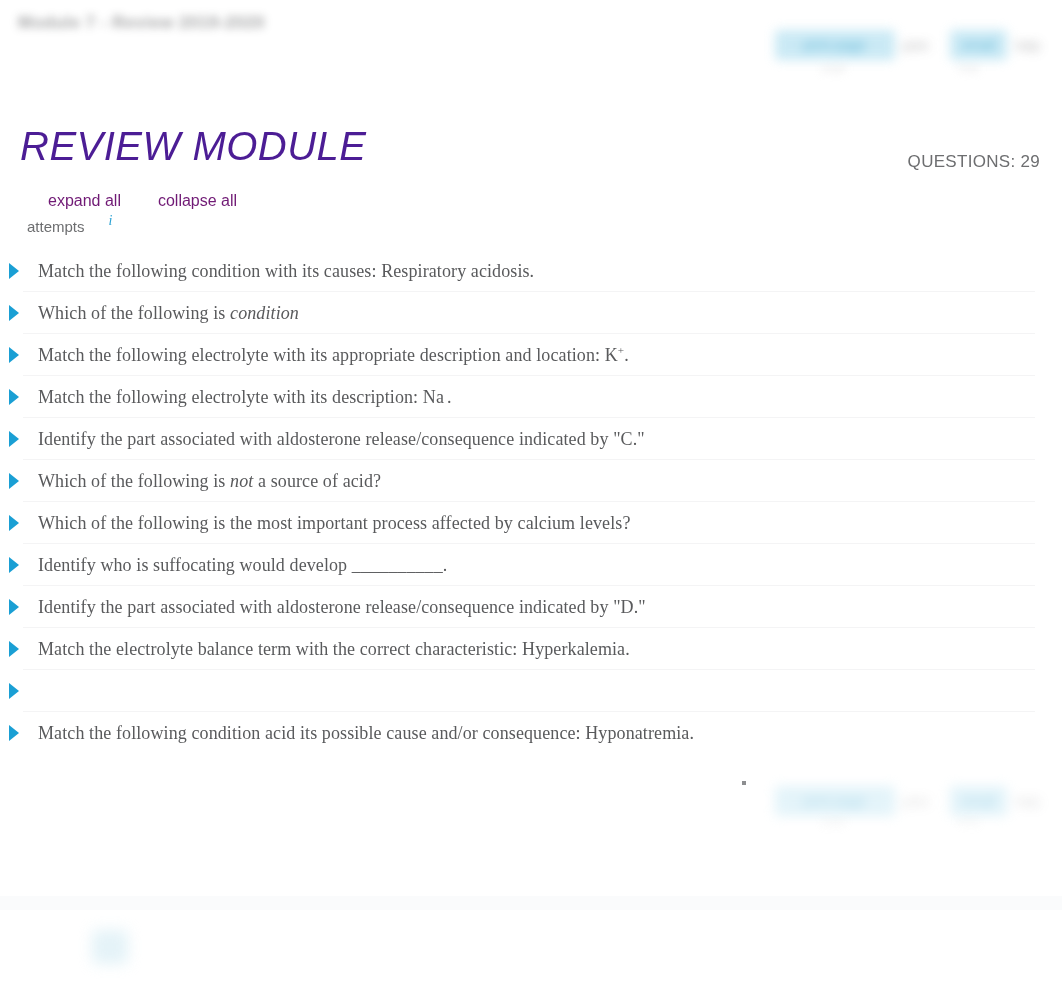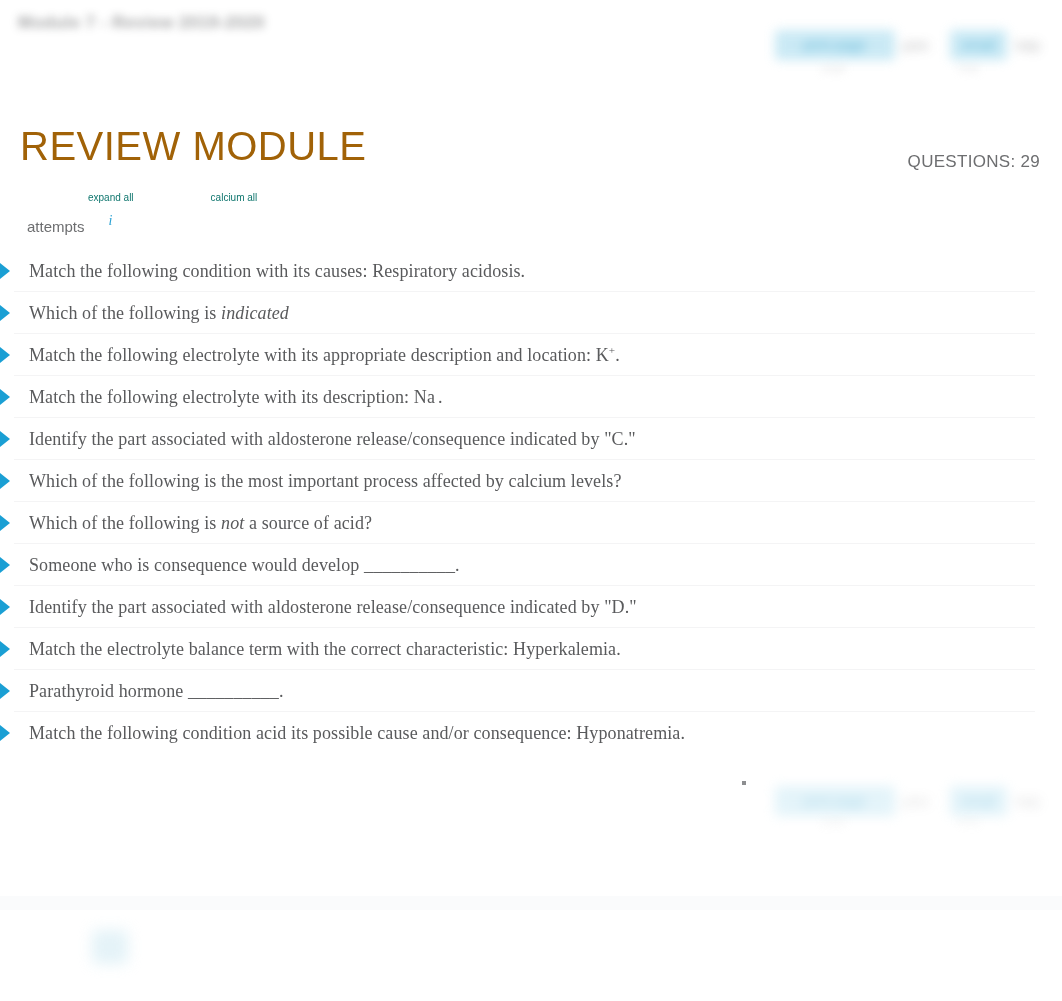--- a/index.html
+++ b/index.html
@@ -72,22 +72,23 @@
   }
 
   
   .page-title {
     position: absolute;
     left: 20px;
     top: 97px;
     font-size: 40px;
     font-weight: 300;
     letter-spacing: .5px;
-    color: #a16207;
-    white-space: nowrap;
+    color: #4c1d95;
+    white-space: nowrap;
+    font-style: italic;
   }
 
   .questions-count {
     position: absolute;
     right: 22px;
     top: 152px;
     font-size: 17px;
     font-weight: 300;
     color: #6d6e70;
     letter-spacing: .3px;
@@ -102,26 +103,25 @@
     width: 1062px;
   }
   .link-row {
     position: absolute;
     left: 48px;
     top: 0;
     display: flex;
     gap: 37px;
   }
   .tool-link {
-    font-size: 10px;
-    color: #0f766e;
+    font-size: 16px;
+    color: #701a75;
     cursor: pointer;
     text-decoration: none;
     white-space: nowrap;
-    margin-left: 40px;
   }
 
   .attempts-row {
     position: absolute;
     left: 27px;
     top: 26px;
     display: flex;
     align-items: flex-start;
     gap: 24px;
   }
@@ -148,20 +148,21 @@
     top: 250px;
     width: 1062px;
   }
   .qrow {
     position: relative;
     height: 42px;
     display: flex;
     align-items: center;
     box-sizing: border-box;
     cursor: pointer;
+    margin-left: 9px;
   }
   .qrow::after {
     content: "";
     position: absolute;
     left: 14px;
     right: 27px;
     bottom: 0;
     height: 1px;
     background: #f4f4f5;
   }
@@ -247,72 +248,71 @@
   <div class="sub-caption" style="left:958px; filter:blur(4px); opacity:.5;">help</div>
 </div>
 
 <h1 class="page-title">REVIEW MODULE</h1>
 
 <div class="questions-count">QUESTIONS: 29</div>
 
 <div class="toolbar">
   <div class="link-row">
     <span class="tool-link">expand all</span>
-    <span class="tool-link">calcium all</span>
+    <span class="tool-link">collapse all</span>
   </div>
   <div class="attempts-row">
     <span class="attempts-label">attempts</span>
     <span class="info-icon">i</span>
   </div>
 </div>
 
 <div class="qlist" id="question-list">
     <div class="qrow">
       <span class="tri"></span>
       <span class="qtext">Match the following condition with its causes: Respiratory acidosis.</span>
     </div>
     <div class="qrow">
       <span class="tri"></span>
-      <span class="qtext">Which of the following is <i>indicated</i></span>
+      <span class="qtext">Which of the following is <i>condition</i></span>
     </div>
     <div class="qrow">
       <span class="tri"></span>
       <span class="qtext">Match the following electrolyte with its appropriate description and location: K<sup>+</sup>.</span>
     </div>
     <div class="qrow">
       <span class="tri"></span>
       <span class="qtext">Match the following electrolyte with its description: Na<sup> </sup>.</span>
     </div>
     <div class="qrow">
       <span class="tri"></span>
       <span class="qtext">Identify the part associated with aldosterone release/consequence indicated by "C."</span>
     </div>
     <div class="qrow">
       <span class="tri"></span>
+      <span class="qtext">Which of the following is <i>not</i> a source of acid?</span>
+    </div>
+    <div class="qrow">
+      <span class="tri"></span>
       <span class="qtext">Which of the following is the most important process affected by calcium levels?</span>
     </div>
     <div class="qrow">
       <span class="tri"></span>
-      <span class="qtext">Which of the following is <i>not</i> a source of acid?</span>
-    </div>
-    <div class="qrow">
-      <span class="tri"></span>
-      <span class="qtext">Someone who is consequence would develop __________.</span>
+      <span class="qtext">Identify who is suffocating would develop __________.</span>
     </div>
     <div class="qrow">
       <span class="tri"></span>
       <span class="qtext">Identify the part associated with aldosterone release/consequence indicated by "D."</span>
     </div>
     <div class="qrow">
       <span class="tri"></span>
       <span class="qtext">Match the electrolyte balance term with the correct characteristic: Hyperkalemia.</span>
     </div>
     <div class="qrow">
       <span class="tri"></span>
-      <span class="qtext">Parathyroid hormone __________.</span>
     </div>
     <div class="qrow">
       <span class="tri"></span>
       <span class="qtext">Match the following condition acid its possible cause and/or consequence: Hyponatremia.</span>
     </div>
   </div>
 
 <div class="footer-marker"></div>
 
 <div class="footer-btns">

